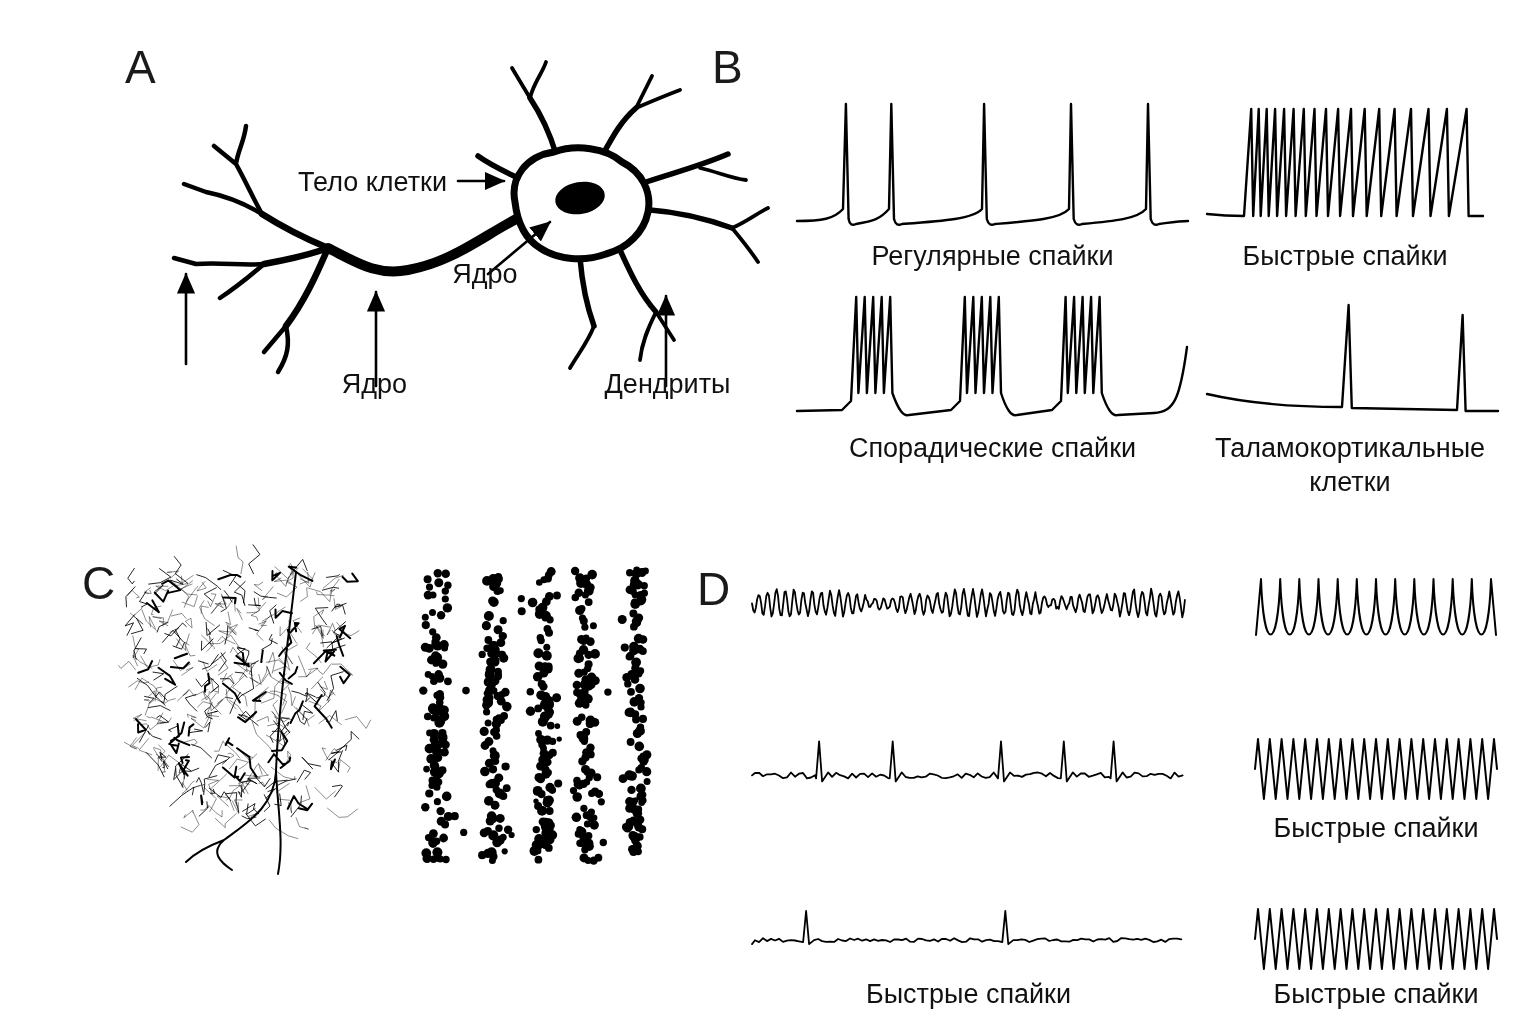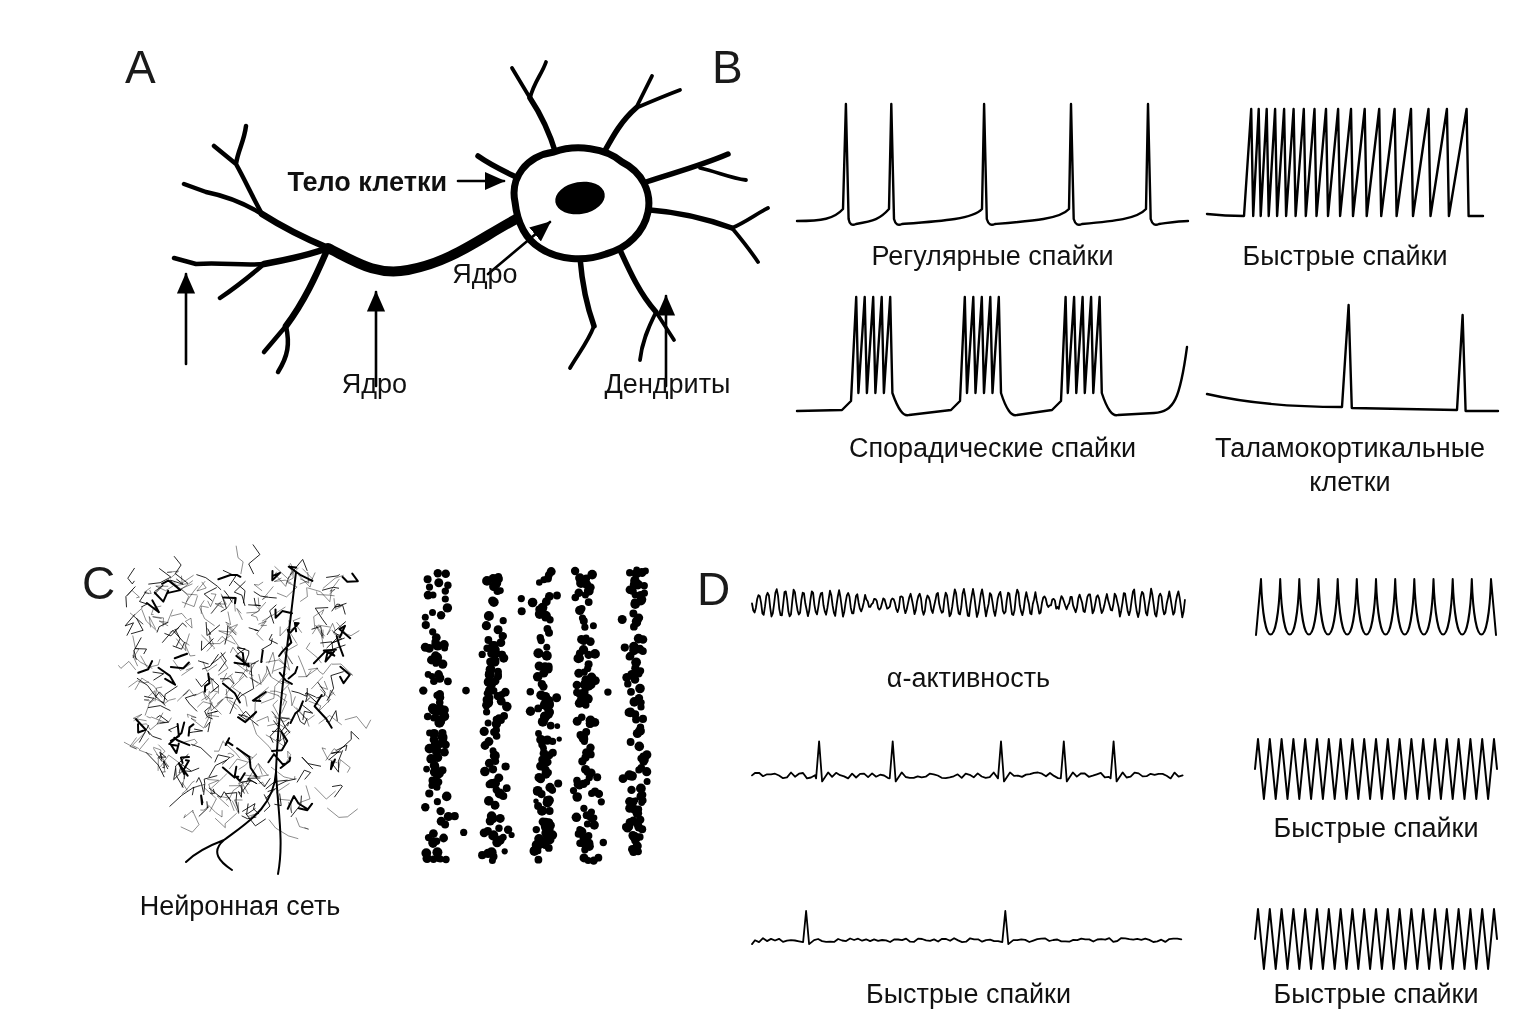--- a/index.html
+++ b/index.html
@@ -2,21 +2,21 @@
 <html><head>
 <meta charset="utf-8">
 <style>
   * { margin:0; padding:0; box-sizing:border-box; }
   html,body { background:#ffffff; }
   body { font-family:"Liberation Sans", sans-serif; color:#111111; }
   .stage { position:relative; width:1536px; height:1024px; background:#ffffff; overflow:hidden; }
   .abs { position:absolute; }
   .panel-letter { position:absolute; font-size:46px; font-weight:400; color:#1a1a1a; line-height:1; }
   .lbl { position:absolute; font-size:27px; line-height:1.25; color:#111; text-align:center; }
-  .lbl.right { text-align:right;font-weight:bold; }
+  .lbl.right { text-align:right; }
   svg { display:block; overflow:visible; }
 </style>
 </head>
 <body>
 
 <div class="stage">
 
   <div class="panel-letter" style="left:125px;top:44px">A</div>
 
   <svg class="abs" style="left:60px;top:50px" width="720" height="420" viewBox="0 0 720 420">
@@ -650,28 +650,26 @@
       <circle cx="99.6" cy="270.0" r="3.1" fill="#000"></circle>
       <circle cx="179.4" cy="247.1" r="3.6" fill="#000"></circle>
       <circle cx="127.3" cy="17.5" r="3.3" fill="#000"></circle>
       <circle cx="147.2" cy="174.1" r="2.7" fill="#000"></circle>
       <circle cx="75.1" cy="128.3" r="3.4" fill="#000"></circle>
       <circle cx="165.0" cy="215.6" r="3.8" fill="#000"></circle>
       <circle cx="42.7" cy="251.2" r="4.1" fill="#000"></circle>
       <circle cx="19.9" cy="111.3" r="3.3" fill="#000"></circle>
     </svg>
 
-  <div class="lbl" style="left:120px;top:890px;width:240px">Нейронная сеть</div>
 
   <div class="panel-letter" style="left:697px;top:566px">D</div>
 
   <svg class="abs" style="left:752px;top:572px" width="433" height="75" viewBox="0 0 433 75">
       <path d="M 0 31.5 L 1.3 38.5 L 2.6 40.5 L 3.9 35.7 L 5.2 27.0 L 6.5 23.1 L 7.8 24.2 L 9.1 30.8 L 10.4 41.4 L 11.7 42.8 L 13.0 34.4 L 14.3 24.1 L 15.6 20.8 L 16.9 23.3 L 18.2 35.6 L 19.5 44.5 L 20.8 41.5 L 22.1 31.8 L 23.4 20.8 L 24.7 17.2 L 26.0 23.7 L 27.3 37.1 L 28.6 43.2 L 29.9 43.4 L 31.2 32.2 L 32.5 20.0 L 33.8 19.4 L 35.1 27.3 L 36.4 39.6 L 37.7 44.4 L 39.0 42.2 L 40.3 28.8 L 41.6 17.6 L 42.9 20.1 L 44.2 30.1 L 45.5 38.2 L 46.8 42.6 L 48.1 40.7 L 49.4 27.9 L 50.7 20.7 L 52.0 21.4 L 53.3 31.3 L 54.6 37.5 L 55.9 44.2 L 57.2 38.8 L 58.5 27.3 L 59.8 19.4 L 61.1 20.9 L 62.4 32.8 L 63.7 39.8 L 65.0 42.4 L 66.3 35.1 L 67.6 26.2 L 68.9 21.3 L 70.2 20.8 L 71.5 33.3 L 72.8 39.4 L 74.1 42.7 L 75.4 35.9 L 76.7 26.9 L 78.0 18.7 L 79.3 23.2 L 80.6 33.4 L 81.9 40.6 L 83.2 43.8 L 84.5 33.4 L 85.8 24.5 L 87.1 18.1 L 88.4 25.0 L 89.7 34.8 L 91.0 44.7 L 92.3 39.7 L 93.6 30.3 L 94.9 23.4 L 96.2 21.0 L 97.5 24.8 L 98.8 35.7 L 100.1 41.3 L 101.4 41.4 L 102.7 32.6 L 104.0 24.1 L 105.3 22.2 L 106.6 30.7 L 107.9 36.7 L 109.2 39.4 L 110.5 35.7 L 111.8 30.2 L 113.1 22.8 L 114.4 27.5 L 115.7 29.3 L 117.0 34.8 L 118.3 34.9 L 119.6 32.2 L 120.9 31.1 L 122.2 26.8 L 123.5 27.1 L 124.8 29.1 L 126.1 35.9 L 127.4 37.6 L 128.7 36.0 L 130.0 31.3 L 131.3 26.3 L 132.6 27.5 L 133.9 32.2 L 135.2 36.7 L 136.5 35.9 L 137.8 34.7 L 139.1 28.3 L 140.4 26.4 L 141.7 27.2 L 143.0 31.1 L 144.3 37.2 L 145.6 40.1 L 146.9 35.8 L 148.2 24.9 L 149.5 24.4 L 150.8 25.5 L 152.1 35.6 L 153.4 41.2 L 154.7 37.5 L 156.0 31.4 L 157.3 25.2 L 158.6 21.8 L 159.9 27.5 L 161.2 34.2 L 162.5 42.1 L 163.8 38.1 L 165.1 29.2 L 166.4 24.0 L 167.7 21.8 L 169.0 26.5 L 170.3 37.9 L 171.6 42.8 L 172.9 39.0 L 174.2 27.7 L 175.5 23.5 L 176.8 25.3 L 178.1 29.8 L 179.4 37.8 L 180.7 41.0 L 182.0 34.5 L 183.3 28.8 L 184.6 22.2 L 185.9 20.9 L 187.2 31.8 L 188.5 37.2 L 189.8 40.7 L 191.1 39.7 L 192.4 27.4 L 193.7 20.6 L 195.0 23.3 L 196.3 33.7 L 197.6 44.3 L 198.9 42.0 L 200.2 34.9 L 201.5 25.1 L 202.8 17.3 L 204.1 21.3 L 205.4 33.5 L 206.7 41.5 L 208.0 42.4 L 209.3 35.0 L 210.6 21.7 L 211.9 16.9 L 213.2 24.0 L 214.5 34.7 L 215.8 43.7 L 217.1 44.1 L 218.4 32.7 L 219.7 24.2 L 221.0 17.0 L 222.3 24.4 L 223.6 35.2 L 224.9 45.0 L 226.2 40.8 L 227.5 31.9 L 228.8 22.5 L 230.1 17.3 L 231.4 25.0 L 232.7 35.5 L 234.0 44.3 L 235.3 37.5 L 236.6 31.9 L 237.9 21.1 L 239.2 22.7 L 240.5 30.2 L 241.8 39.0 L 243.1 43.9 L 244.4 36.4 L 245.7 26.8 L 247.0 22.2 L 248.3 19.9 L 249.6 27.7 L 250.9 38.9 L 252.2 41.5 L 253.5 39.8 L 254.8 27.8 L 256.1 20.7 L 257.4 21.8 L 258.7 32.4 L 260.0 42.2 L 261.3 43.1 L 262.6 38.0 L 263.9 24.2 L 265.2 17.7 L 266.5 20.6 L 267.8 33.3 L 269.1 39.4 L 270.4 43.1 L 271.7 37.3 L 273.0 26.6 L 274.3 20.1 L 275.6 26.2 L 276.9 31.7 L 278.2 41.4 L 279.5 42.2 L 280.8 32.0 L 282.1 27.2 L 283.4 20.2 L 284.7 28.4 L 286.0 34.4 L 287.3 41.7 L 288.6 40.6 L 289.9 31.3 L 291.2 25.7 L 292.5 24.4 L 293.8 26.7 L 295.1 32.7 L 296.4 35.0 L 297.7 33.3 L 299.0 33.3 L 300.3 27.5 L 301.6 26.9 L 302.9 28.5 L 304.2 36.7 L 305.5 34.9 L 306.8 36.9 L 308.1 29.2 L 309.4 24.1 L 310.7 26.0 L 312.0 29.8 L 313.3 33.7 L 314.6 37.3 L 315.9 33.4 L 317.2 31.2 L 318.5 24.9 L 319.8 24.9 L 321.1 33.4 L 322.4 36.9 L 323.7 40.2 L 325.0 35.6 L 326.3 26.4 L 327.6 22.6 L 328.9 26.7 L 330.2 31.0 L 331.5 39.2 L 332.8 40.1 L 334.1 32.8 L 335.4 24.9 L 336.7 22.4 L 338.0 22.5 L 339.3 31.2 L 340.6 41.4 L 341.9 38.6 L 343.2 32.1 L 344.5 24.9 L 345.8 23.3 L 347.1 26.6 L 348.4 34.9 L 349.7 41.1 L 351.0 38.6 L 352.3 33.6 L 353.6 27.1 L 354.9 22.0 L 356.2 28.6 L 357.5 33.0 L 358.8 38.0 L 360.1 38.5 L 361.4 32.1 L 362.7 21.6 L 364.0 24.0 L 365.3 29.9 L 366.6 35.4 L 367.9 44.5 L 369.2 38.7 L 370.5 30.6 L 371.8 21.2 L 373.1 21.7 L 374.4 30.9 L 375.7 39.3 L 377.0 43.2 L 378.3 38.4 L 379.6 28.7 L 380.9 19.8 L 382.2 17.5 L 383.5 31.1 L 384.8 39.8 L 386.1 45.1 L 387.4 39.6 L 388.7 25.4 L 390.0 19.9 L 391.3 21.6 L 392.6 29.9 L 393.9 40.8 L 395.2 43.4 L 396.5 34.2 L 397.8 26.6 L 399.1 16.6 L 400.4 22.8 L 401.7 32.4 L 403.0 42.1 L 404.3 44.5 L 405.6 36.0 L 406.9 24.3 L 408.2 21.6 L 409.5 24.5 L 410.8 36.2 L 412.1 42.4 L 413.4 40.6 L 414.7 31.8 L 416.0 26.0 L 417.3 19.3 L 418.6 26.6 L 419.9 35.2 L 421.2 42.7 L 422.5 40.3 L 423.8 30.0 L 425.1 23.4 L 426.4 19.3 L 427.7 26.0 L 429.0 35.4 L 430.3 45.3 L 431.6 39.6 L 432.9 28.0" fill="none" stroke="#000" stroke-width="1.8" stroke-linejoin="round" stroke-linecap="round"></path>
     </svg>
-  <div class="lbl" style="left:752px;top:662px;width:433px">α-активность</div>
 
   <svg class="abs" style="left:1252px;top:572px" width="248" height="75" viewBox="0 0 248 75">
       <path d="M 4 63 L 9 7 C 11.5 81, 25.7 81, 28.2 7 C 30.7 81, 44.8 81, 47.3 7 C 49.8 81, 64.0 81, 66.5 7 C 69.0 81, 83.2 81, 85.7 7 C 88.2 81, 102.3 81, 104.8 7 C 107.3 81, 121.5 81, 124.0 7 C 126.5 81, 140.7 81, 143.2 7 C 145.7 81, 159.8 81, 162.3 7 C 164.8 81, 179.0 81, 181.5 7 C 184.0 81, 198.2 81, 200.7 7 C 203.2 81, 217.3 81, 219.8 7 C 222.3 81, 236.5 81, 239.0 7 L 244 63" fill="none" stroke="#000" stroke-width="2" stroke-linejoin="round" stroke-linecap="round"></path>
     </svg>
 
   <svg class="abs" style="left:752px;top:736px" width="433" height="68" viewBox="0 0 433 68">
       <path d="M 0 39.4 L 3.0 37.0 L 7.0 36.8 L 11.0 40.2 L 15.0 38.3 L 19.0 38.4 L 23.0 37.7 L 27.0 39.5 L 31.0 42.2 L 35.0 41.4 L 39.0 36.5 L 43.0 40.7 L 47.0 37.7 L 51.0 37.0 L 55.0 42.4 L 59.0 41.5 L 63.0 39.3 L 64.1 42.4 L 67.1 5.4 L 70.1 45.4 L 76.1 36.4 L 80.1 40.9 L 84.1 36.8 L 88.1 39.2 L 92.1 40.4 L 96.1 42.4 L 100.1 37.7 L 104.1 41.5 L 108.1 37.8 L 112.1 37.6 L 116.1 41.1 L 120.1 37.4 L 124.1 40.7 L 128.1 38.7 L 132.1 39.5 L 136.1 42.1 L 137.7 42.4 L 140.7 5.4 L 143.7 45.4 L 149.7 36.4 L 153.7 41.0 L 157.7 41.8 L 161.7 41.9 L 165.7 40.3 L 169.7 41.3 L 173.7 40.7 L 177.7 37.7 L 181.7 38.3 L 185.7 39.5 L 189.7 41.8 L 193.7 42.2 L 197.7 41.3 L 201.7 40.3 L 205.7 38.3 L 209.7 41.9 L 213.7 37.7 L 217.7 38.8 L 221.7 41.3 L 225.7 37.4 L 229.7 40.5 L 233.7 41.8 L 237.7 41.1 L 241.7 36.5 L 246.0 42.4 L 249.0 5.4 L 252.0 45.4 L 258.0 36.4 L 262.0 39.9 L 266.0 39.6 L 270.0 40.9 L 274.0 38.6 L 278.0 38.2 L 282.0 36.8 L 286.0 36.5 L 290.0 37.7 L 294.0 40.3 L 298.0 37.0 L 302.0 39.9 L 306.0 42.1 L 308.8 42.4 L 311.8 5.4 L 314.8 45.4 L 320.8 36.4 L 324.8 40.6 L 328.8 37.5 L 332.8 37.5 L 336.8 40.8 L 340.8 39.7 L 344.8 38.3 L 348.8 36.9 L 352.8 41.4 L 356.8 40.8 L 358.6 42.4 L 361.6 5.4 L 364.6 45.4 L 370.6 36.4 L 374.6 41.5 L 378.6 40.7 L 382.6 36.6 L 386.6 37.4 L 390.6 40.4 L 394.6 40.2 L 398.6 37.8 L 402.6 38.9 L 406.6 37.9 L 410.6 37.9 L 414.6 39.8 L 418.6 42.4 L 422.6 36.6 L 426.6 40.7 L 430.6 39.4" fill="none" stroke="#000" stroke-width="1.8" stroke-linejoin="round" stroke-linecap="round"></path>
     </svg>
 
   <svg class="abs" style="left:1252px;top:733px" width="248" height="72" viewBox="0 0 248 72">

